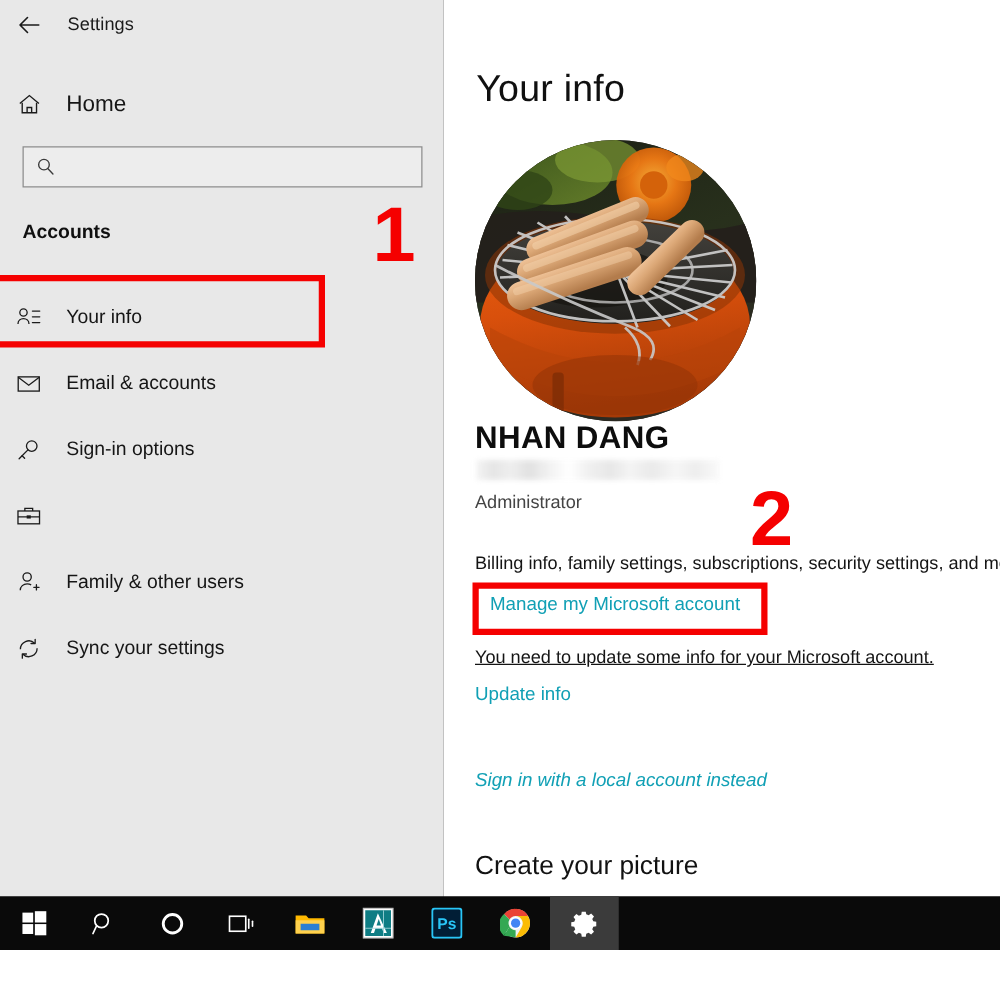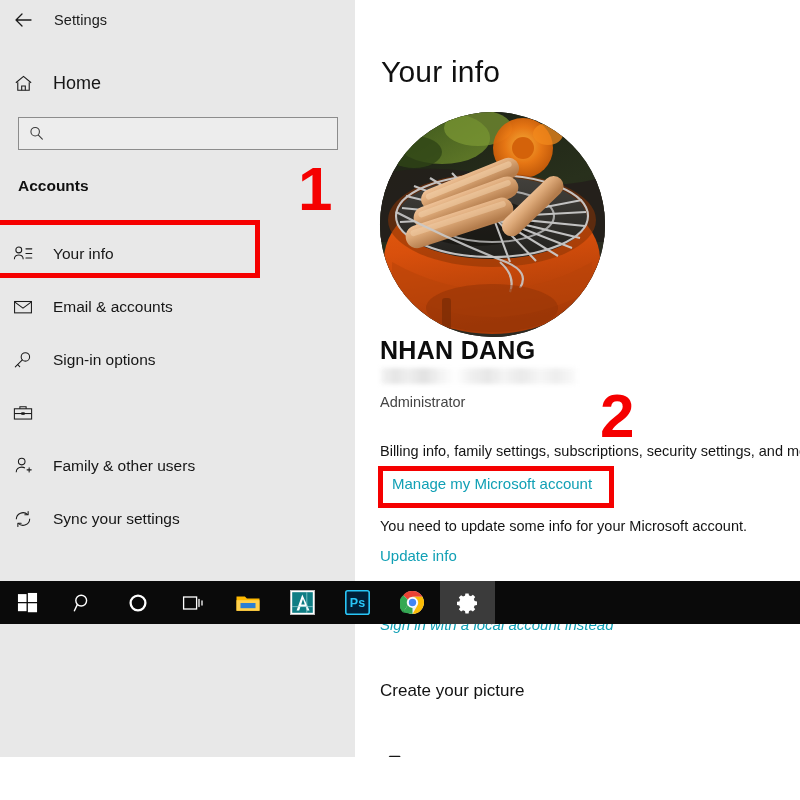--- a/index.html
+++ b/index.html
@@ -4,21 +4,21 @@
 <style>
   * { box-sizing: border-box; margin: 0; padding: 0; }
   html, body {
     width: 800px; height: 800px;
     font-family: "Liberation Sans", sans-serif;
     background: #ffffff;
     overflow: hidden;
   }
   #app {
     position: relative;
-    width: 800px; height: 624px;
+    width: 800px; height: 760px;
     background: #000000;
   }
 
   
   #sidebar {
     position: absolute;
     left: 0; top: 0;
     width: 355px; height: 757px;
     background: #e8e8e8;
   }
@@ -177,40 +177,41 @@
     font-size: 15px;
     color: #11a0b5;
     cursor: pointer;
   }
   #update-note {
     position: absolute;
     left: 25px; top: 518px;
     font-size: 14.5px;
     color: #141414;
     white-space: nowrap;
+    text-decoration: underline;
   }
   #update-link {
     position: absolute;
     left: 25px; top: 547px;
     font-size: 15px;
     color: #11a0b5;
     cursor: pointer;
   }
   #local-link {
     position: absolute;
     left: 25px; top: 616px;
     font-size: 15px;
     color: #11a0b5;
     cursor: pointer;
     font-style: italic;
   }
   #create-picture-title {
     position: absolute;
     left: 25px; top: 681px;
-    font-size: 17px;
+    font-size: 21px;
     color: #121212;
   }
   #camera-row {
     position: absolute;
     left: 25px; top: 735px;
     display: flex; align-items: center; margin-top: 16px;
   }
   #camera-icon { color: #161616; display:flex; }
   #camera-label {
     font-size: 15px;

